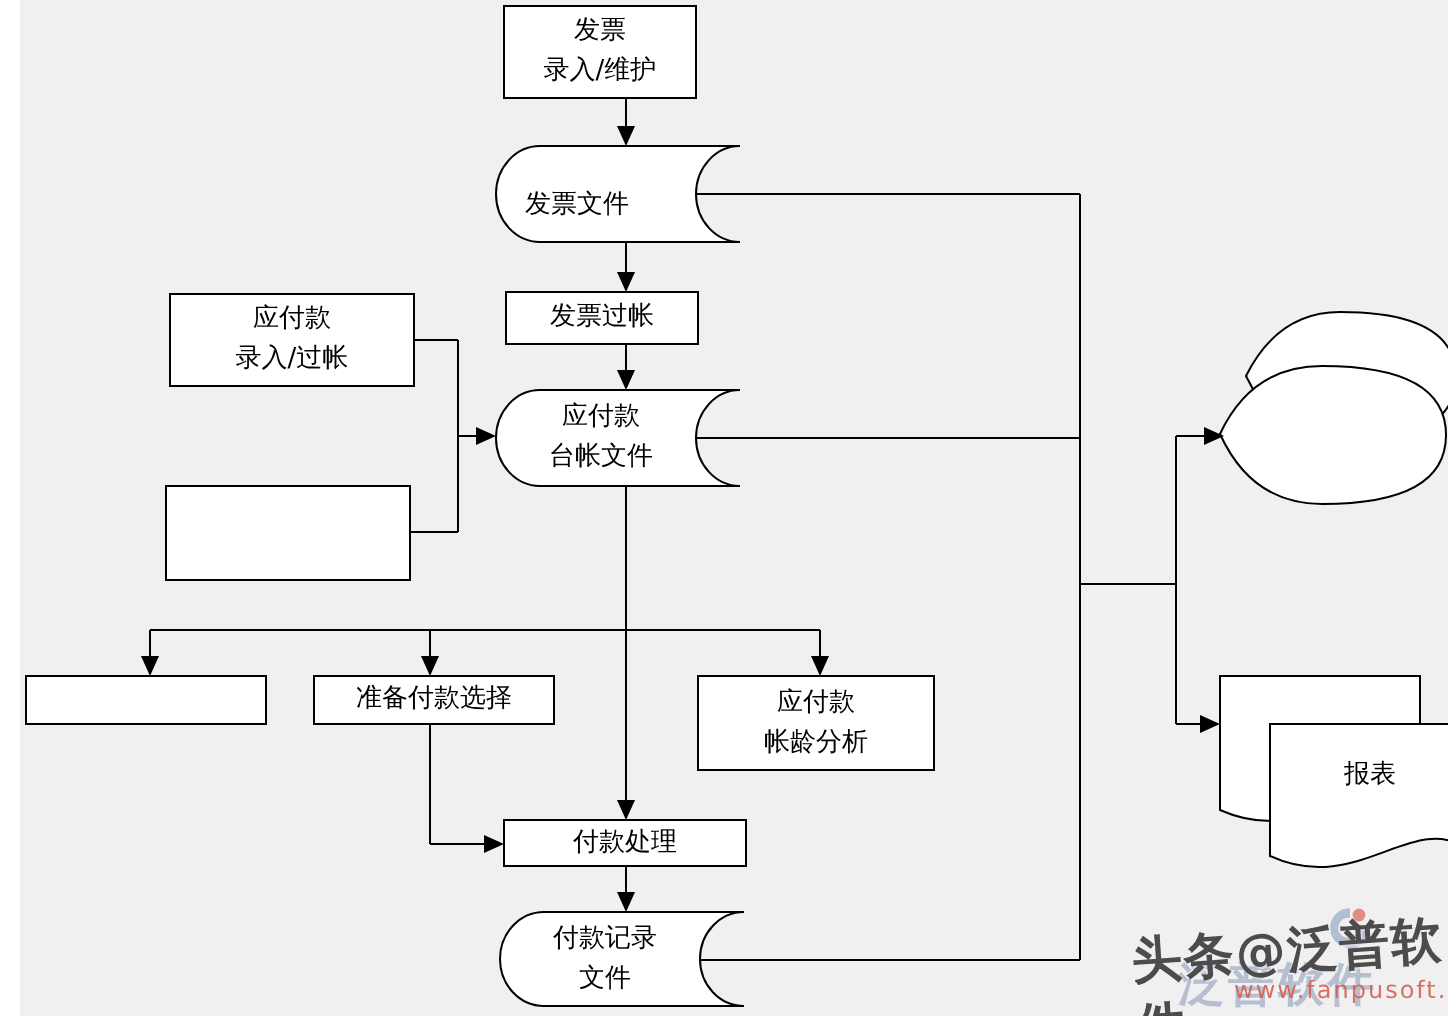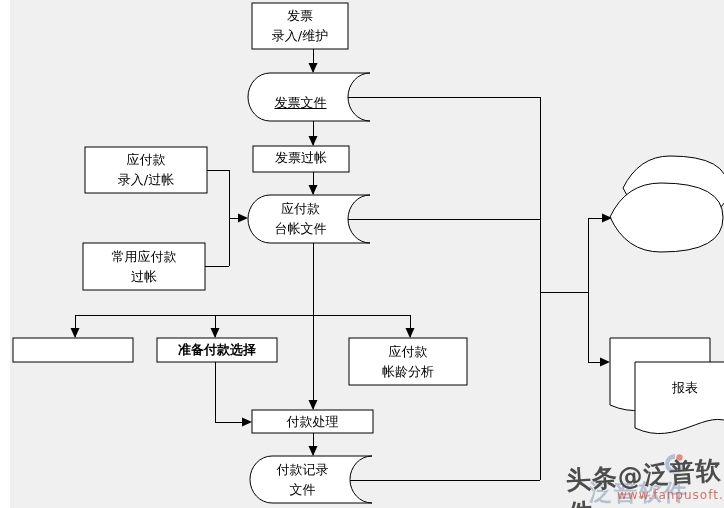--- a/index.html
+++ b/index.html
@@ -125,29 +125,27 @@
       <path d="M 303 410 L 298.5 400 L 307.5 400 Z"></path>
       <path d="M 242 422 L 232 417.5 L 232 426.5 Z"></path>
       <path d="M 303 456 L 298.5 446 L 307.5 446 Z"></path>
       <path d="M 602 218 L 592 213.5 L 592 222.5 Z"></path>
       <path d="M 600 362 L 590 357.5 L 590 366.5 Z"></path>
     </g>
   </svg>
 
   <div class="node-label" style="left:242px;top:3px;width:96px;height:46px;">发票
 录入/维护</div>
-  <div class="node-label" style="left:243px;top:73px;width:95px;height:60px;text-decoration:underline;">发票文件</div>
+  <div class="node-label" style="left:231px;top:73px;width:95px;height:60px;">发票文件</div>
   <div class="node-label" style="left:243px;top:146px;width:96px;height:26px;font-family:Liberation Mono, monospace;">发票过帐</div>
   <div class="node-label" style="left:75px;top:147px;width:122px;height:46px;">应付款
 录入/过帐</div>
-  <div class="node-label" style="left:73px;top:243px;width:122px;height:47px;">常用应付款
-过帐</div>
   <div class="node-label" style="left:243px;top:195px;width:95px;height:48px;">应付款
 台帐文件</div>
-  <div class="node-label" style="left:147px;top:338px;width:120px;height:24px;font-weight:bold;">准备付款选择</div>
+  <div class="node-label" style="left:147px;top:338px;width:120px;height:24px;">准备付款选择</div>
   <div class="node-label" style="left:339px;top:338px;width:118px;height:47px;">应付款
 帐龄分析</div>
   <div class="node-label" style="left:245px;top:456px;width:95px;height:47px;">付款记录
 文件</div>
   <div class="node-label" style="left:242px;top:410px;width:121px;height:23px;">付款处理</div>
   <div class="node-label" style="left:627px;top:364px;width:96px;height:48px;">报表</div>
 
   <div>
     <div class="wm-logo-row">
       <svg width="24" height="26" viewBox="0 0 24 26" style="margin-right:2px;">

